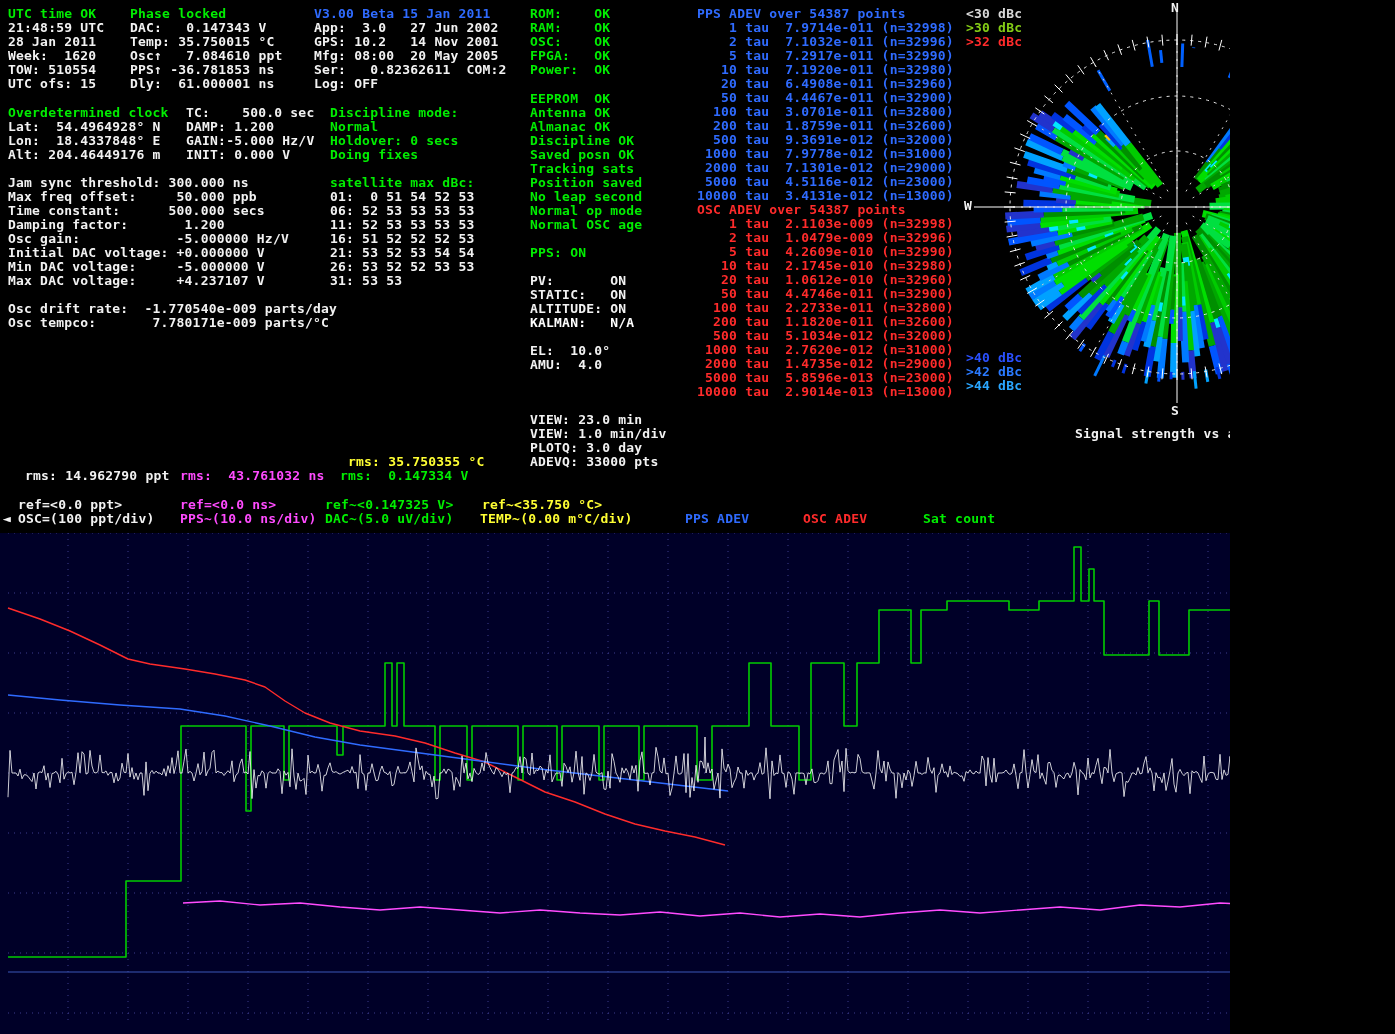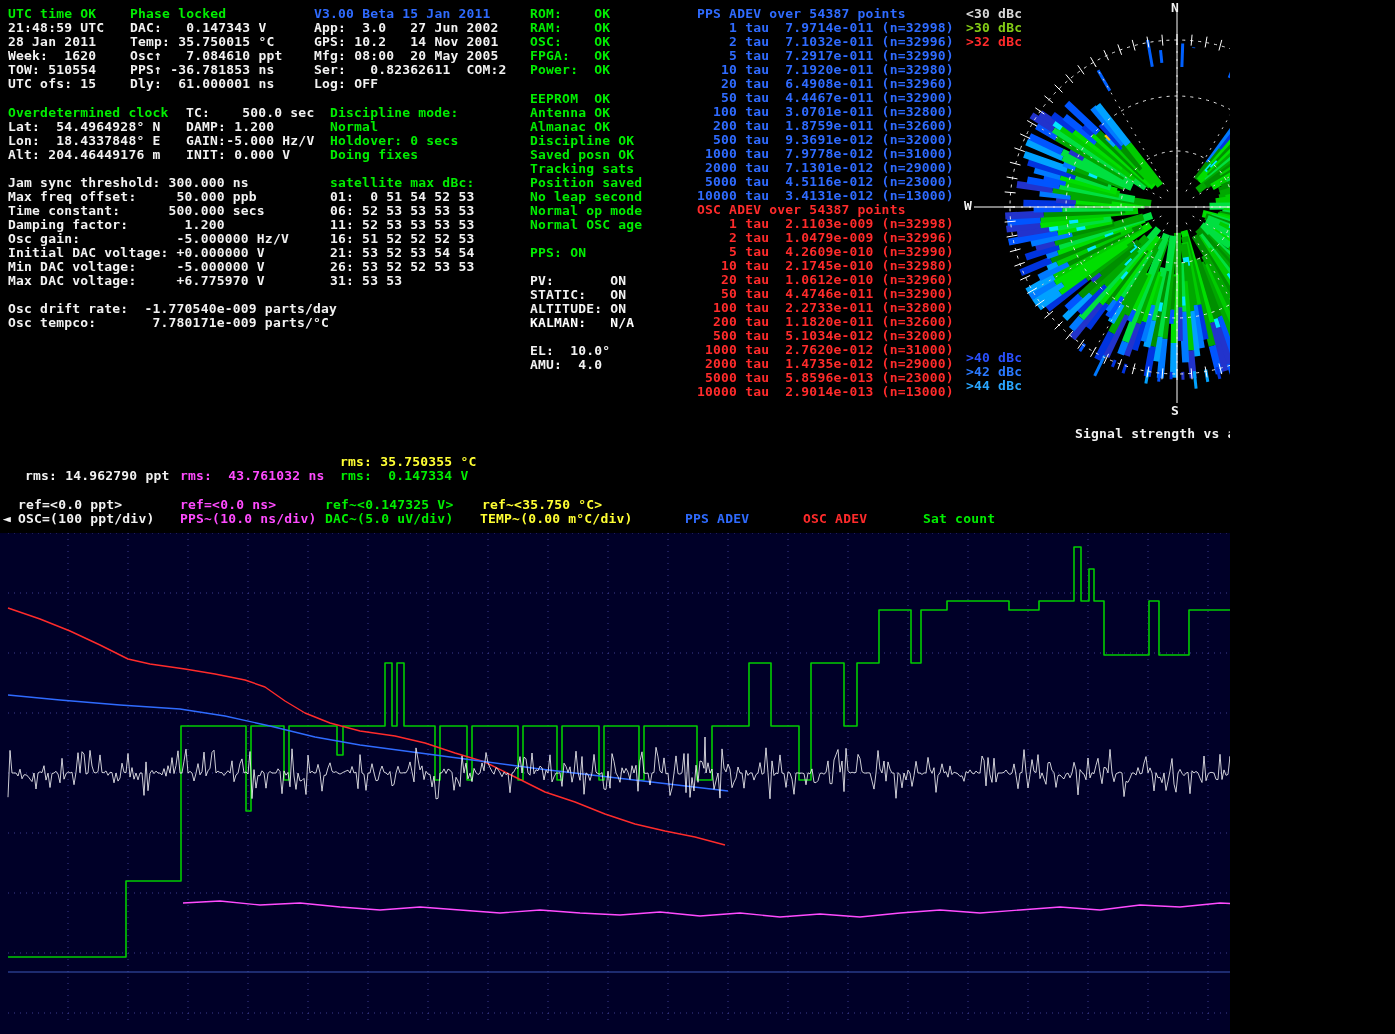--- a/index.html
+++ b/index.html
@@ -489,33 +489,34 @@
 
   <div class="t r" style="left:697px;top:203px">OSC ADEV over 54387 points</div>
   <div class="t r lines" style="left:697px;top:217px"><div>    1 tau  2.1103e-009 (n=32998)</div><div>    2 tau  1.0479e-009 (n=32996)</div><div>    5 tau  4.2609e-010 (n=32990)</div><div>   10 tau  2.1745e-010 (n=32980)</div><div>   20 tau  1.0612e-010 (n=32960)</div><div>   50 tau  4.4746e-011 (n=32900)</div><div>  100 tau  2.2733e-011 (n=32800)</div><div>  200 tau  1.1820e-011 (n=32600)</div><div>  500 tau  5.1034e-012 (n=32000)</div><div> 1000 tau  2.7620e-012 (n=31000)</div><div> 2000 tau  1.4735e-012 (n=29000)</div><div> 5000 tau  5.8596e-013 (n=23000)</div><div>10000 tau  2.9014e-013 (n=13000)</div></div>
 
   <div class="t g" style="left:8px;top:106px">Overdetermined clock</div>
   <div class="t w lines" style="left:8px;top:120px"><div>Lat:  54.4964928° N</div><div>Lon:  18.4337848° E</div><div>Alt: 204.46449176 m</div></div>
   <div class="t w lines" style="left:186px;top:106px"><div>TC:    500.0 sec</div><div>DAMP: 1.200</div><div>GAIN:-5.000 Hz/V</div><div>INIT: 0.000 V</div></div>
 
   <div class="t g lines" style="left:330px;top:106px"><div>Discipline mode:</div><div>Normal</div><div>Holdover: 0 secs</div><div>Doing fixes</div></div>
 
-  <div class="t w lines" style="left:8px;top:176px"><div>Jam sync threshold: 300.000 ns</div><div>Max freq offset:     50.000 ppb</div><div>Time constant:      500.000 secs</div><div>Damping factor:       1.200</div><div>Osc gain:            -5.000000 Hz/V</div><div>Initial DAC voltage: +0.000000 V</div><div>Min DAC voltage:     -5.000000 V</div><div>Max DAC voltage:     +6.775970 V</div></div>
+  <div class="t w lines" style="left:8px;top:176px"><div>Jam sync threshold: 300.000 ns</div><div>Max freq offset:     50.000 ppb</div><div>Time constant:      500.000 secs</div><div>Damping factor:       1.200</div><div>Osc gain:            -5.000000 Hz/V</div><div>Initial DAC voltage: +0.000000 V</div><div>Min DAC voltage:     -5.000000 V</div><div>Max DAC voltage:     +4.237107 V</div></div>
   <div class="t w lines" style="left:8px;top:302px"><div>Osc drift rate:  -1.770540e-009 parts/day</div><div>Osc tempco:       7.780171e-009 parts/°C</div></div>
 
   <div class="t g" style="left:330px;top:176px">satellite max dBc:</div>
   <div class="t w lines" style="left:330px;top:190px"><div>01:  0 51 54 52 53</div><div>06: 52 53 53 53 53</div><div>11: 52 53 53 53 53</div><div>16: 51 52 52 52 53</div><div>21: 53 52 53 54 54</div><div>26: 53 52 52 53 53</div><div>31: 53 53</div></div>
 
   <div class="t g lines" style="left:530px;top:92px"><div>EEPROM  OK</div><div>Antenna OK</div><div>Almanac OK</div><div>Discipline OK</div><div>Saved posn OK</div><div>Tracking sats</div><div>Position saved</div><div>No leap second</div><div>Normal op mode</div><div>Normal OSC age</div></div>
   <div class="t g" style="left:530px;top:246px">PPS: ON</div>
   <div class="t w lines" style="left:530px;top:274px"><div>PV:       ON</div><div>STATIC:   ON</div><div>ALTITUDE: ON</div></div>
   <div class="t gy" style="left:530px;top:316px">KALMAN:   N/A</div>
   <div class="t w lines" style="left:530px;top:344px"><div>EL:  10.0°</div><div>AMU:  4.0</div></div>
-
-  <span class="t y" style="left:340px;top:455px">rms: 35.750355 °C</span>
+  <div class="t w lines" style="left:530px;top:413px"><div>VIEW: 23.0 min</div><div>VIEW: 1.0 min/div</div><div>PLOTQ: 3.0 day</div><div>ADEVQ: 33000 pts</div></div>
+
+  <span class="t y" style="left:348px;top:455px">rms: 35.750355 °C</span>
   <span class="t w" style="left:25px;top:469px">rms: 14.962790 ppt</span>
   <span class="t m" style="left:180px;top:469px">rms:  43.761032 ns</span>
   <span class="t g" style="left:340px;top:469px">rms:  0.147334 V</span>
 
   <span class="t w" style="left:18px;top:498px">ref=&lt;0.0 ppt&gt;</span>
   <span class="t m" style="left:180px;top:498px">ref=&lt;0.0 ns&gt;</span>
   <span class="t g" style="left:325px;top:498px">ref~&lt;0.147325 V&gt;</span>
   <span class="t y" style="left:482px;top:498px">ref~&lt;35.750 °C&gt;</span>
 
   <span class="t w" style="left:3px;top:512px">◄</span>

